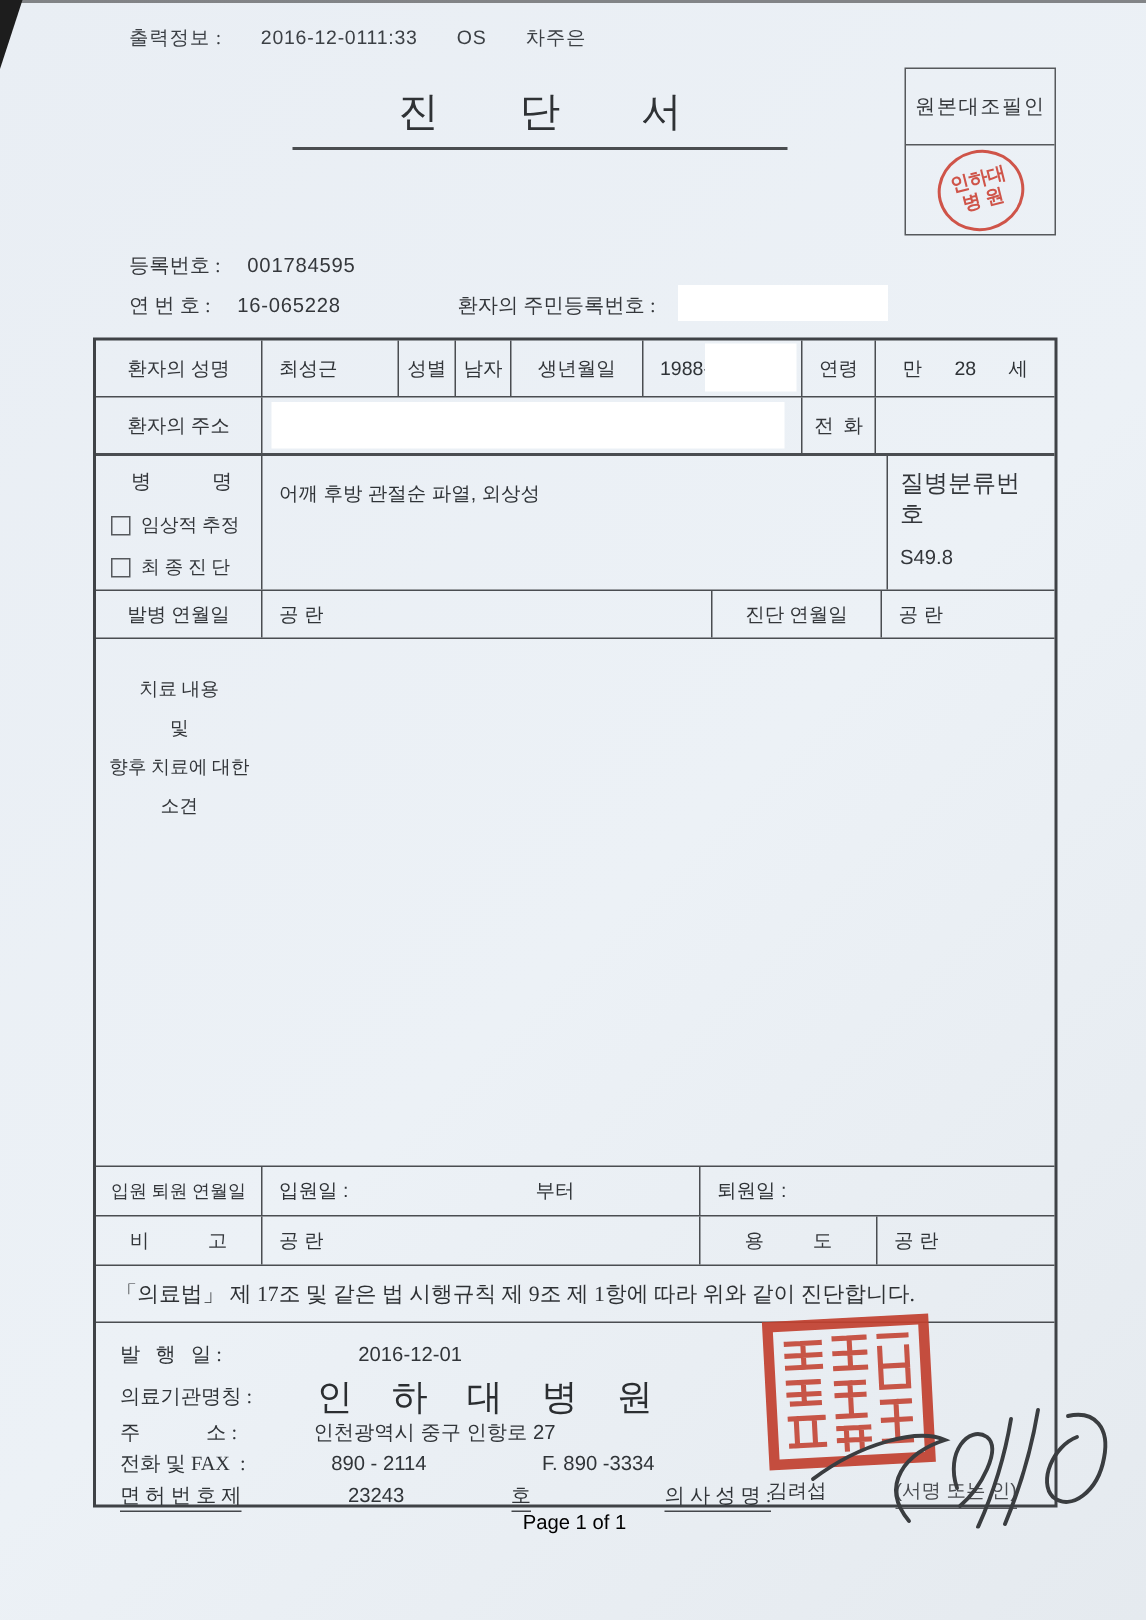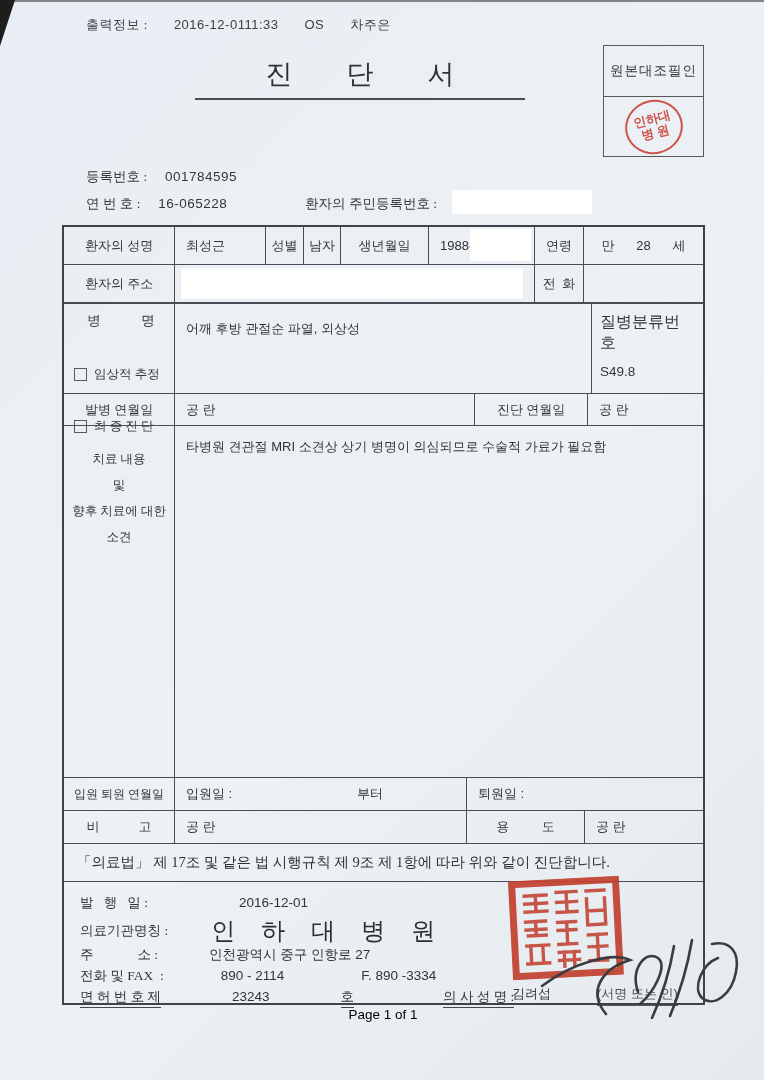--- a/index.html
+++ b/index.html
@@ -49,21 +49,21 @@
   .h38{height:38px}.h39{height:39px}.h90{height:90px}.h32{height:32px}
   .h352{height:352px}.h33{height:33px}
   .w111{width:111px}.w91{width:91px}.w38{width:38px}.w37{width:37px}.w88{width:88px}
   .w106{width:106px}.w49{width:49px}.w360{width:360px}.w417{width:417px}
   .w300{width:300px}.w113{width:113px}.w292{width:292px}.w118{width:118px}
   .grow{flex:1;}
 
   
   .disease-lblcol{flex-direction:column;align-items:flex-start;justify-content:flex-start;padding:8px 6px 0 10px;}
   .disease-name-line{width:100%;text-align:center;font-size:13.5px;margin-bottom:12px;}
-  .chk-line{display:flex;align-items:center;font-size:12.5px;margin-bottom:11px;color:#33363a;margin-top:24px;}
+  .chk-line{display:flex;align-items:center;font-size:12.5px;margin-bottom:11px;color:#33363a;}
   .chk{width:11px;height:11px;border:1.3px solid #55585c;margin-right:7px;flex:0 0 auto;}
   .code-col{flex-direction:column;align-items:flex-start;justify-content:flex-start;padding:8px 8px 0 8px;}
   .code-lbl{align-self:flex-end;font-family:"Liberation Serif","DejaVu Serif",serif;font-size:16px;margin-bottom:10px;}
   .code-val{font-size:13.5px;}
   .diag-cell{align-items:flex-start;padding-top:16px;}
 
   
   .treat-lblcol{flex-direction:column;align-items:center;justify-content:flex-start;
     padding-top:20px;font-size:12.5px;line-height:26px;text-align:center;}
   .treat-content{align-items:flex-start;padding-top:11px;line-height:1.5;}
@@ -181,21 +181,20 @@
     <div class="tcell valc grow">공 란</div>
   </div>
 
   <div class="trow h352">
     <div class="tcell w111 treat-lblcol serif">
       <span>치료 내용</span>
       <span>및</span>
       <span>향후 치료에 대한</span>
       <span>소견</span>
     </div>
-    <div class="tcell valc grow treat-content">타병원 견관절 MRI 소견상 상기 병명이 의심되므로 수술적 가료가 필요함</div>
   </div>
 
   <div class="trow h33">
     <div class="tcell lblc w111" style="font-size:12px;">입원 퇴원 연월일</div>
     <div class="tcell valc w292 adm-cell">
       <span>입원일 :</span>
       <span class="adm-from">부터</span>
     </div>
     <div class="tcell valc grow">퇴원일 :</div>
   </div>

